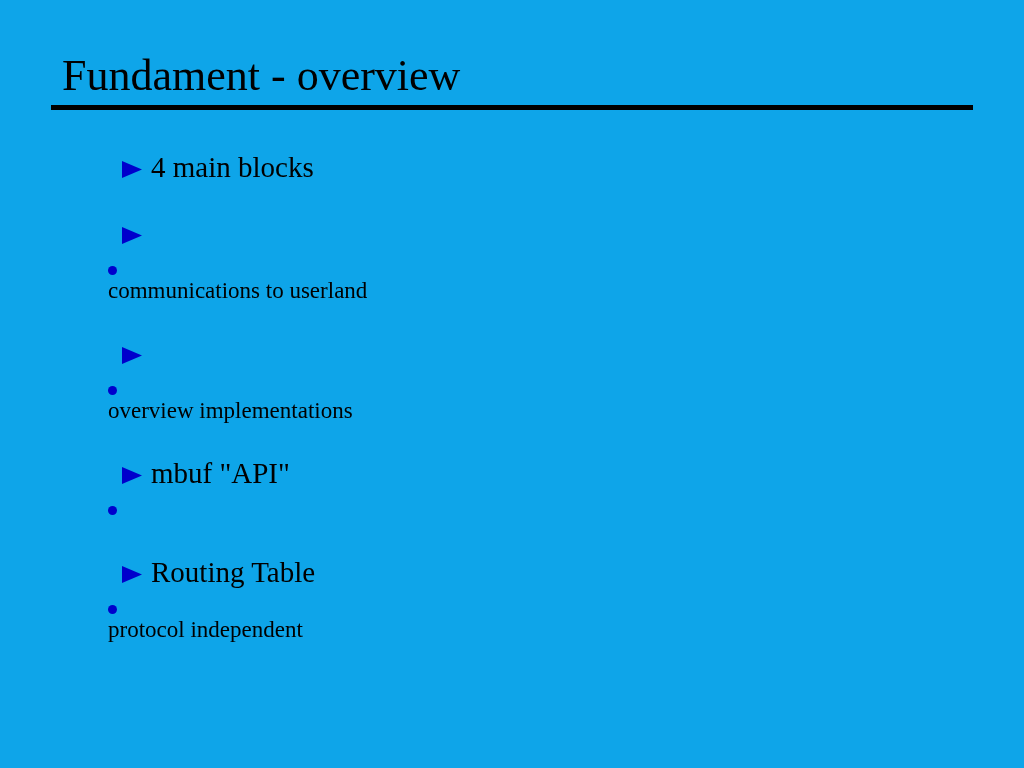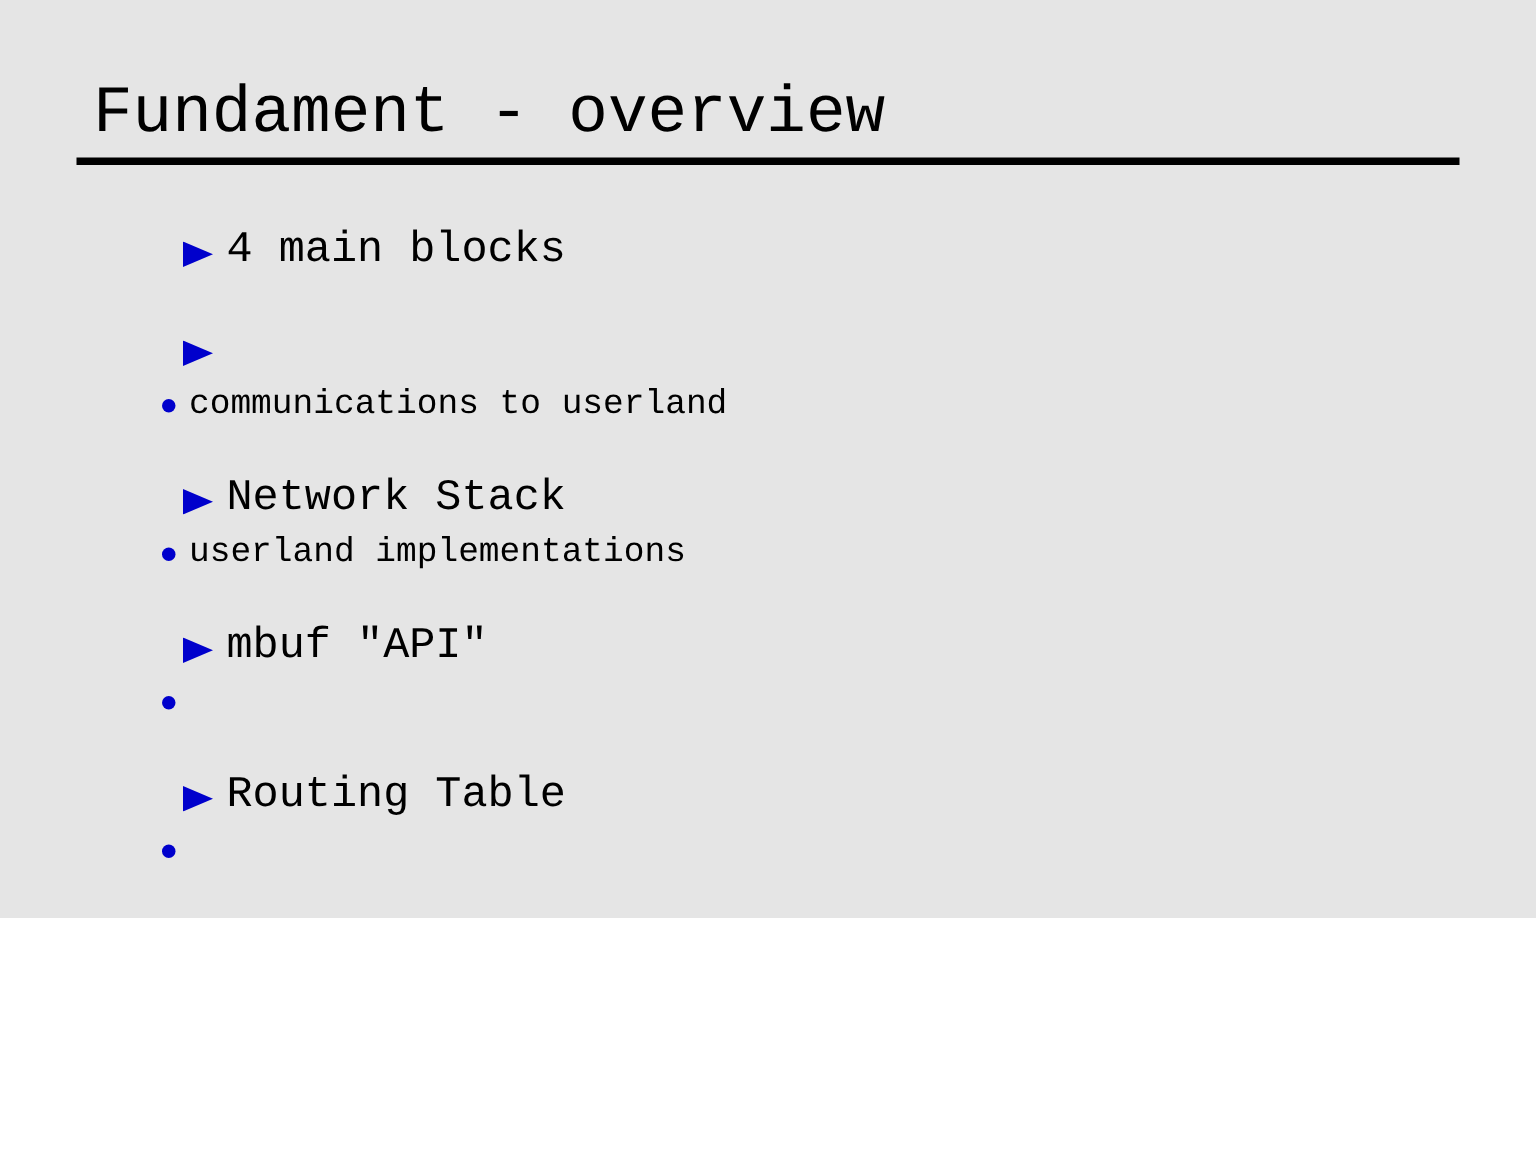--- a/index.html
+++ b/index.html
@@ -5,24 +5,24 @@
 <style>
   html, body {
     margin: 0;
     padding: 0;
     background: #ffffff;
   }
 
   .slide {
     position: relative;
     width: 1024px;
-    height: 612px;
-    background: #e5e5e5;
+    height: 768px;
+    background: #0ea5e9;
     overflow: hidden;
-    font-family: Liberation Mono, monospace;
+    font-family: Liberation Serif, serif;
     -webkit-font-smoothing: antialiased;
   }
 
   
   .title-block {
     position: absolute;
     left: 51px;
     top: 48px;
     width: 922px;
   }
@@ -88,20 +88,21 @@
     white-space: nowrap;
   }
 
   
   .bullet-l2 {
     display: flex;
     align-items: flex-start;
     min-height: 31px;
     margin-top: 2px;
     margin-left: 30px;
+    flex-direction: column;
   }
 
   .dot-icon {
     flex: 0 0 auto;
     width: 9px;
     height: 9px;
     border-radius: 50%;
     margin-top: 12px;
     margin-right: 9px;
   }
@@ -150,25 +151,24 @@
       </div>
     </div>
 
     <div class="bullet-group">
       <div class="bullet-l1">
         <span class="tri-icon">
           <svg width="20" height="17" viewBox="0 0 20 17" xmlns="http://www.w3.org/2000/svg">
             <polygon points="0,0 20,8.5 0,17" fill="#0000cc"></polygon>
           </svg>
         </span>
-        <span class="bullet-l1-text">Network Stack</span>
-      </div>
-      <div class="bullet-l2">
-        <span class="dot-icon" style="background:#0000cc"></span>
-        <span class="bullet-l2-text">userland implementations</span>
+      </div>
+      <div class="bullet-l2">
+        <span class="dot-icon" style="background:#0000cc"></span>
+        <span class="bullet-l2-text">overview implementations</span>
       </div>
     </div>
 
     <div class="bullet-group">
       <div class="bullet-l1">
         <span class="tri-icon">
           <svg width="20" height="17" viewBox="0 0 20 17" xmlns="http://www.w3.org/2000/svg">
             <polygon points="0,0 20,8.5 0,17" fill="#0000cc"></polygon>
           </svg>
         </span>
@@ -183,17 +183,18 @@
       <div class="bullet-l1">
         <span class="tri-icon">
           <svg width="20" height="17" viewBox="0 0 20 17" xmlns="http://www.w3.org/2000/svg">
             <polygon points="0,0 20,8.5 0,17" fill="#0000cc"></polygon>
           </svg>
         </span>
         <span class="bullet-l1-text">Routing Table</span>
       </div>
       <div class="bullet-l2">
         <span class="dot-icon" style="background:#0000cc"></span>
+        <span class="bullet-l2-text">protocol independent</span>
       </div>
     </div>
 
   </div>
 </div>
 
 </body></html>

